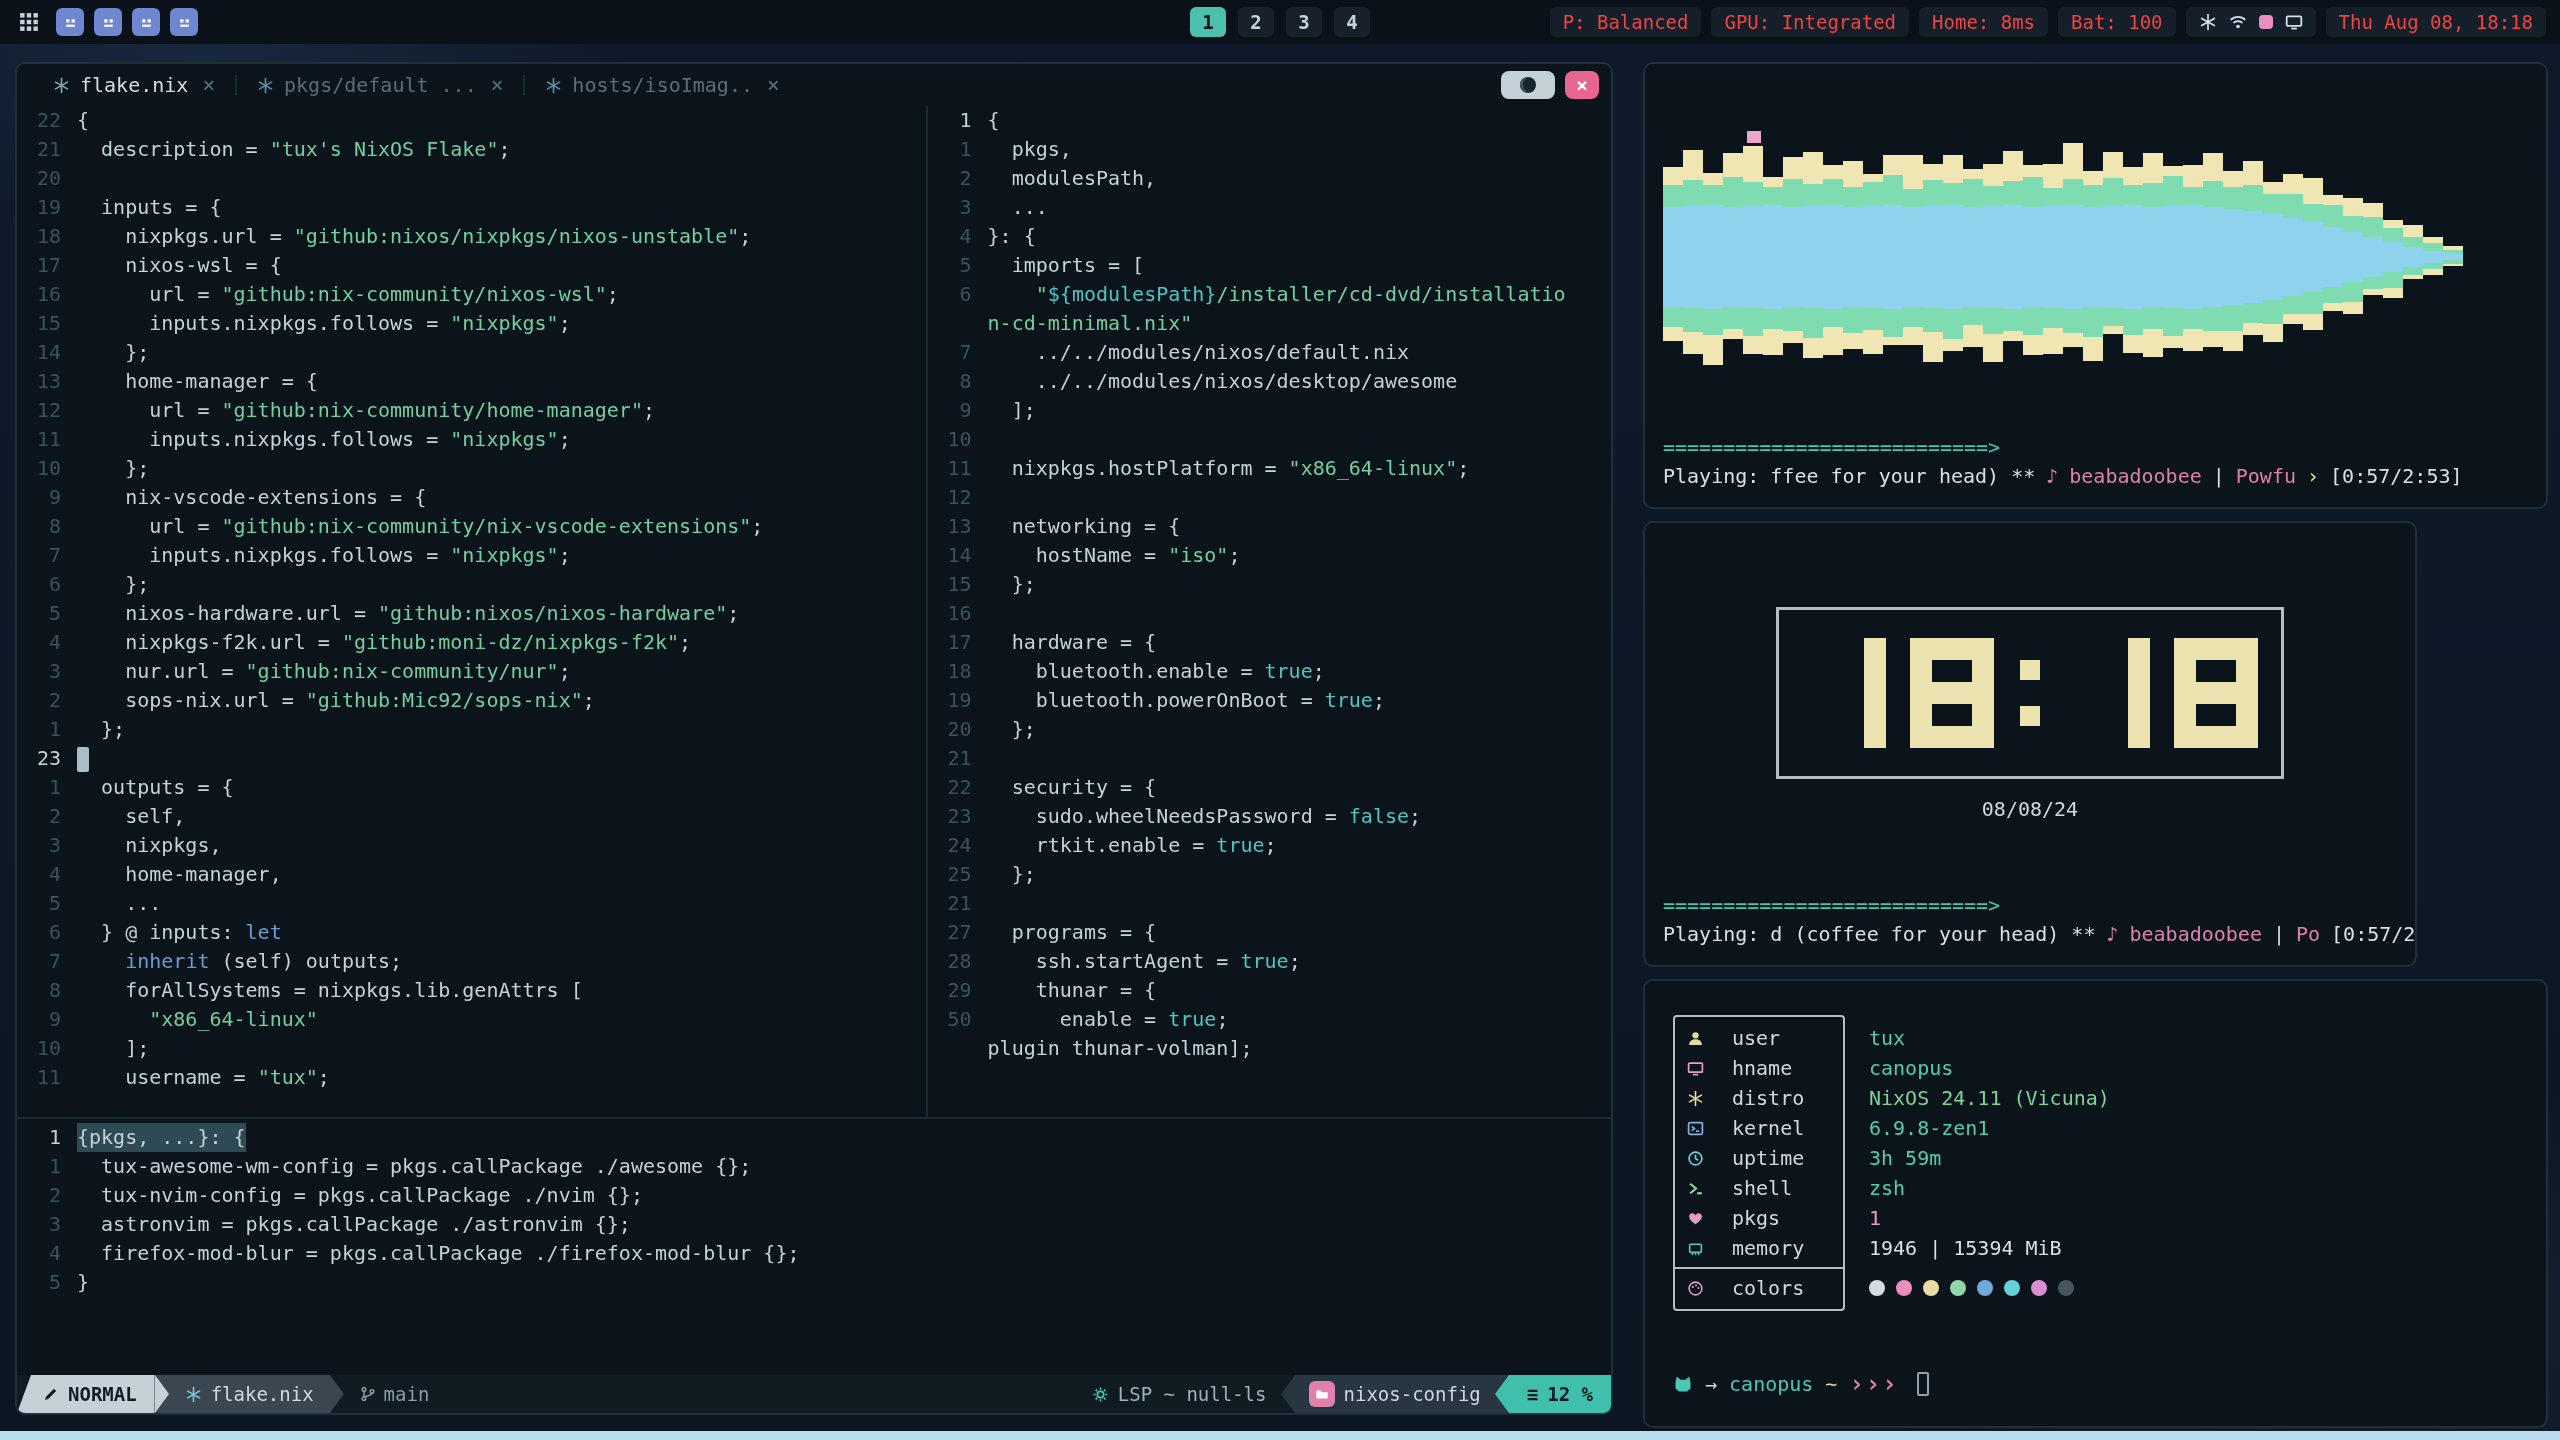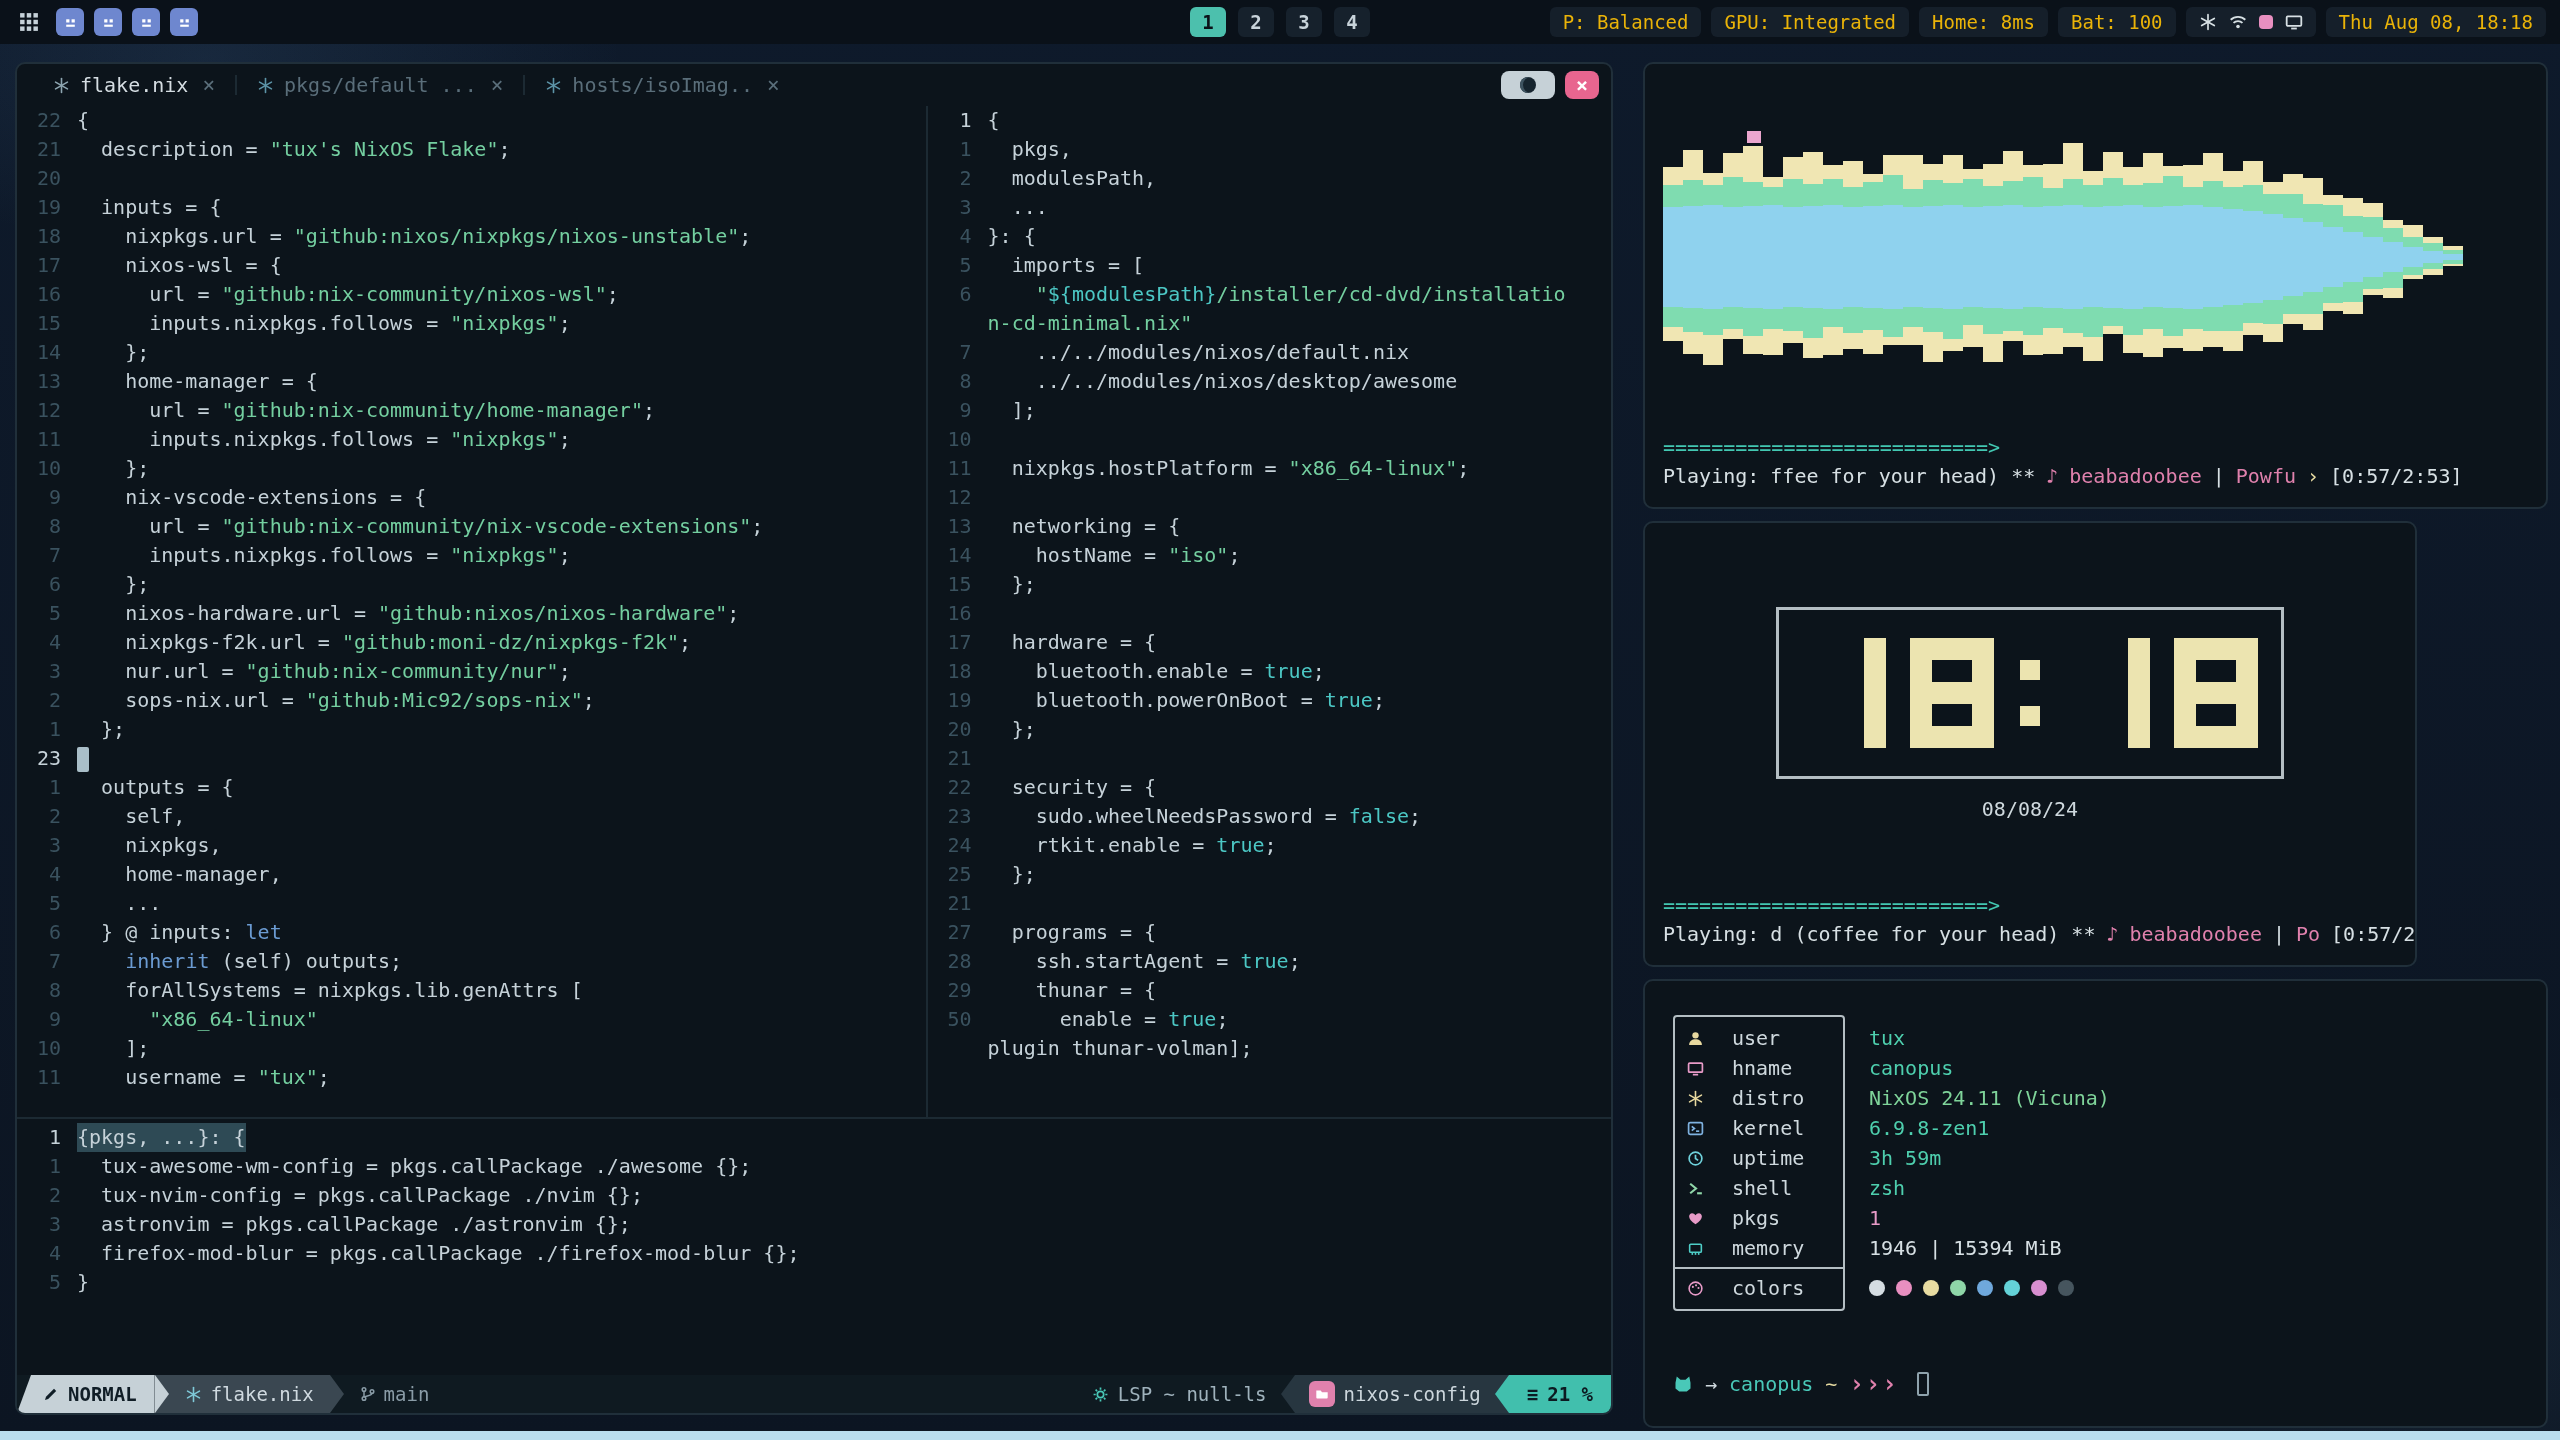--- a/index.html
+++ b/index.html
@@ -23,21 +23,21 @@
     font-size:19px;
   }
   .bar-left { display:flex; align-items:center; gap:12px; }
   .launcher { width:30px; height:30px; display:flex; align-items:center; justify-content:center; color:#c6d2d9; }
   .tagbadge { width:28px; height:28px; border-radius:6px; background:#6e87cf; display:flex; align-items:center; justify-content:center; }
   .bar-center { position:absolute; left:50%; transform:translateX(-50%); display:flex; gap:12px; }
   .wsbtn { min-width:36px; height:30px; padding:0 10px; border-radius:6px; background:#16212c; color:#c8d3da;
            display:flex; align-items:center; justify-content:center; font-weight:bold; }
   .wsbtn.active { background:#4cc0ad; color:#0b1118; }
   .bar-right { margin-left:auto; display:flex; align-items:center; gap:10px; }
-  .pill { height:30px; padding:0 13px; border-radius:6px; background:#151f2a; color:#eab308;
+  .pill { height:30px; padding:0 13px; border-radius:6px; background:#151f2a; color:#ef4444;
           display:flex; align-items:center; gap:12px; white-space:nowrap; }
   .pill .accent-dot { width:14px; height:14px; border-radius:4px; background:#e88fc0; display:inline-block; }
 
   
   .win { position:absolute; background:#0c141b; border:2px solid #202f3a; border-radius:10px; overflow:hidden; }
   #win-editor { left:15px;  top:62px;  width:1598px; height:1353px; display:flex; flex-direction:column; }
   #win-viz    { left:1643px; top:62px;  width:905px; height:447px; }
   #win-clock  { left:1643px; top:521px; width:774px; height:446px; }
   #win-fetch  { left:1643px; top:979px; width:905px; height:449px; }
 
@@ -401,21 +401,21 @@
       <span class="folder-badge">
         <svg viewBox="0 0 16 16" width="14" height="14">
             <path d="M1.5 4h5l1.5 2h6.5v6a1 1 0 0 1-1 1h-11a1 1 0 0 1-1-1z" fill="#ffffff"></path>
           </svg>
       </span>
       <span>nixos-config</span>
     </div>
     <div class="pl pl-l" style="border-right-color:#41bfad;background:#273640"></div>
     <div class="sl-seg sl-prog">
       <span>≡</span>
-      <span>21 %</span>
+      <span>12 %</span>
     </div>
   </div>
 </div>
 
 <div class="win" id="win-viz">
   <div class="term-pad">
     <div id="viz">
         <div class="vz" style="left: 0px; top: 86.5px; height: 18px; background: rgb(240, 230, 179);"></div>
         <div class="vz" style="left: 0px; top: 104.5px; height: 22px; background: rgb(127, 220, 176);"></div>
         <div class="vz" style="left: 0px; top: 126.5px; height: 100px; background: rgb(143, 210, 238);"></div>

